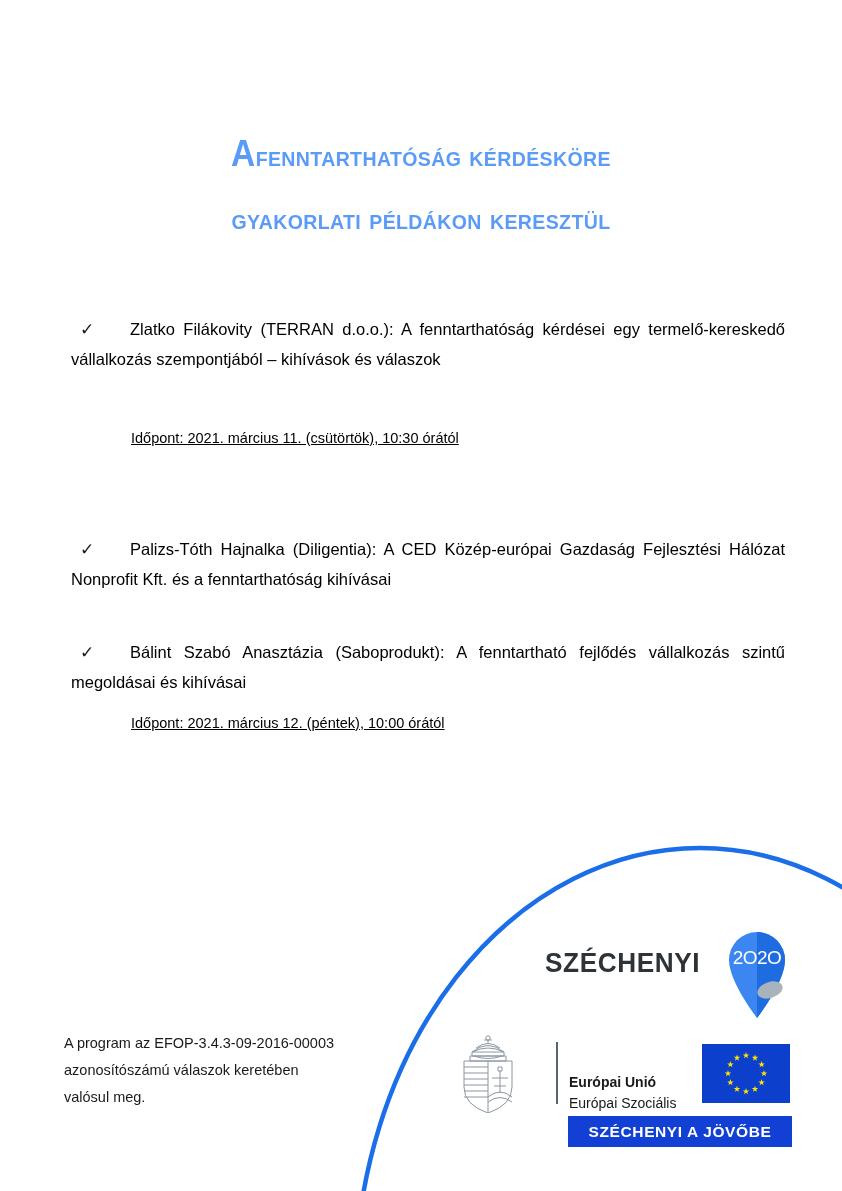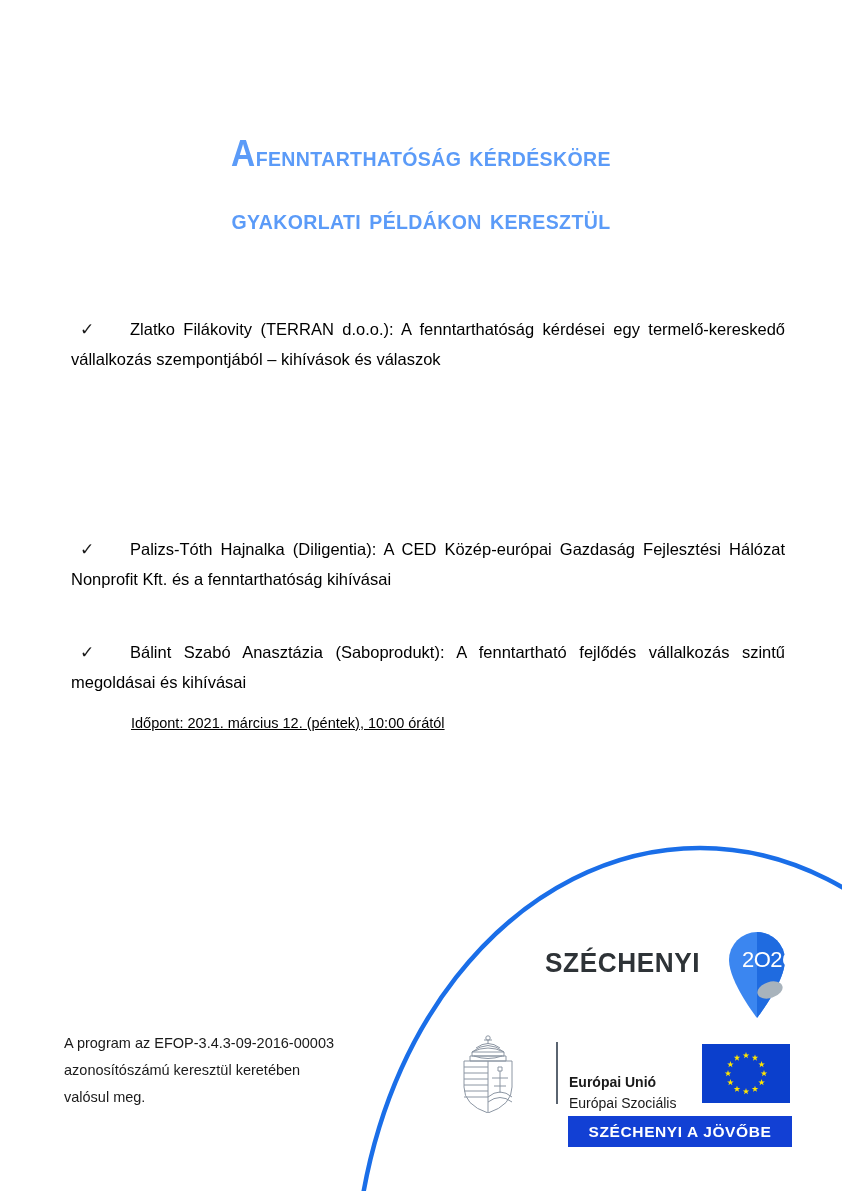--- a/index.html
+++ b/index.html
@@ -157,26 +157,25 @@
     background: #A8B3BC;
     border-radius: 50% 50% 50% 50%;
     transform: rotate(-18deg);
   }
   #pin-text {
     position: absolute;
     left: 7px;
     top: 21px;
     width: 54px;
     text-align: center;
-    font-size: 22px;
+    font-size: 19px;
     font-weight: normal;
     color: #ffffff;
     letter-spacing: -0.5px;
     font-family: "Liberation Sans", sans-serif;
-    padding-left: 12px;
   }
 
   
   #hungary-block {
     position: absolute;
     left: 424px;
     top: 1033px;
     width: 128px;
     height: 118px;
   }
@@ -258,36 +257,37 @@
     </div>
     <div class="title-line">
       <span>Gyakorlati példákon keresztül</span>
     </div>
   </div>
 
   <div class="bullet-row" style="top:314px;">
     <span class="check-mark">✓</span>
     <p class="bullet-text hang">Zlatko Filákovity (TERRAN d.o.o.): A fenntarthatóság kérdései egy termelő-kereskedő vállalkozás szempontjából – kihívások és válaszok</p>
   </div>
+  <div class="date-line" style="top:427px;">Időpont: 2021. március 11. (csütörtök), 10:30 órától</div>
 
   <div class="bullet-row" style="top:534px;">
     <span class="check-mark">✓</span>
     <p class="bullet-text hang">Palizs-Tóth Hajnalka (Diligentia): A CED Közép-európai Gazdaság Fejlesztési Hálózat Nonprofit Kft. és a fenntarthatóság kihívásai</p>
   </div>
 
   <div class="bullet-row" style="top:637px;">
     <span class="check-mark">✓</span>
     <p class="bullet-text hang">Bálint Szabó Anasztázia (Saboprodukt): A fenntartható fejlődés vállalkozás szintű megoldásai és kihívásai</p>
   </div>
   <div class="date-line" style="top:712px;">Időpont: 2021. március 12. (péntek), 10:00 órától</div>
 
 
   <div id="program-text">
     <div>A program az EFOP-3.4.3-09-2016-00003</div>
-    <div>azonosítószámú keresztül keretében</div>
+    <div>azonosítószámú válaszok keretében</div>
     <div>valósul meg.</div>
   </div>
 
   <div id="szechenyi-logo">
     <div id="szechenyi-word">SZÉCHENYI</div>
     <div id="pin-wrap">
       <div id="pin-shadow"></div>
       <svg width="68" height="94" viewBox="0 0 68 94">
         <path d="M34 92 C34 92 6 56 6 34 A28 28 0 0 1 62 34 C62 56 34 92 34 92 Z" fill="#3B86F0"></path>
         <path d="M34 92 C34 92 62 56 62 34 A28 28 0 0 0 34 6 Z" fill="#1F6BE0"></path>

